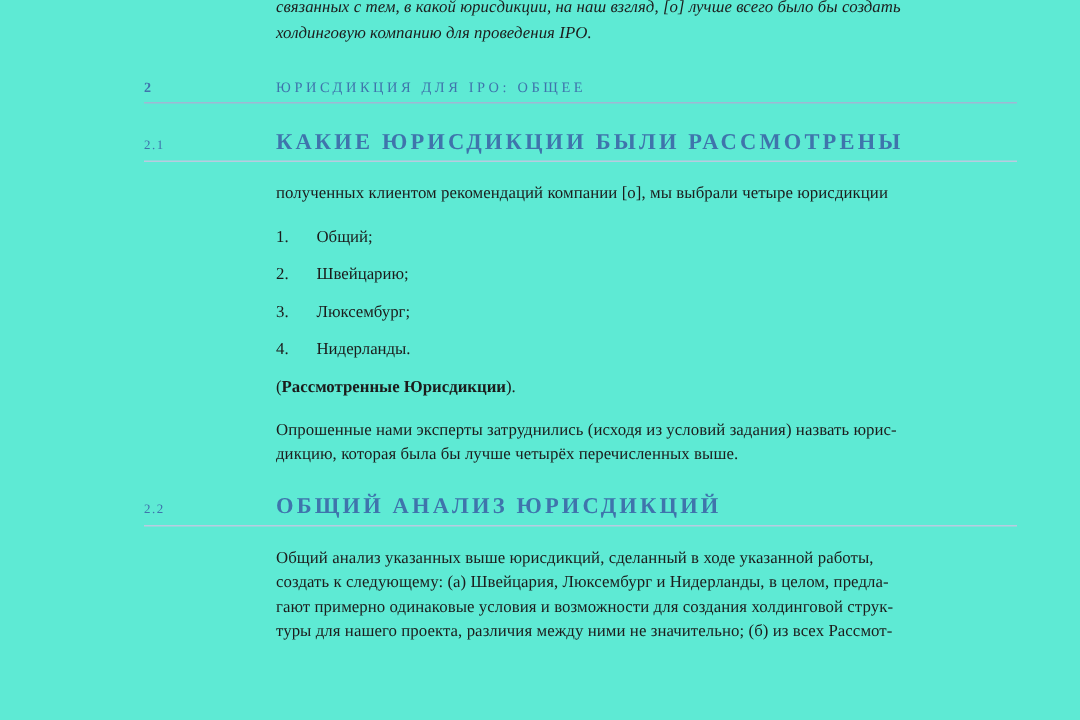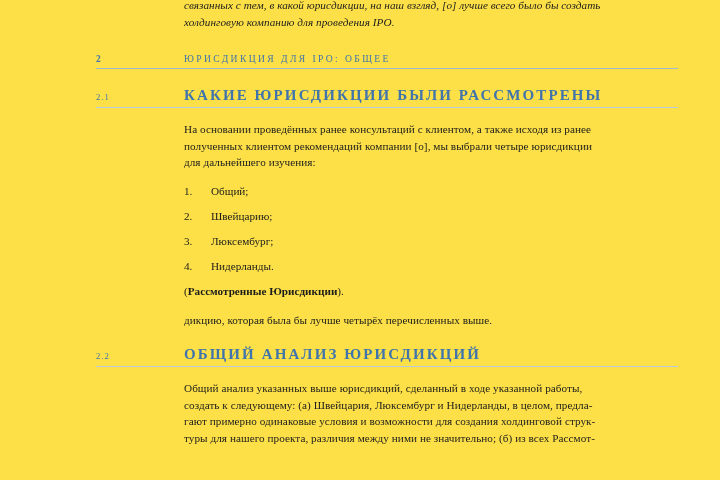--- a/index.html
+++ b/index.html
@@ -11,21 +11,21 @@
     width: 720px;
     height: 480px;
     overflow: hidden;
     font-family: "Liberation Serif", serif;
     color: #1b1b1b;
   }
   .page {
     position: relative;
     width: 720px;
     height: 480px;
-    background: #fde047;
+    background: #5eead4;
     box-sizing: border-box;
     padding: 0 42px 0 96px;
   }
   .doc-body {
     position: relative;
     width: 100%;
   }
 
   
   .para {
@@ -182,23 +182,21 @@
     <div class="rule"></div>
 
     <div class="heading-row h2-row">
       <span class="h2-num">2.1</span>
       <span class="h2-text">КАКИЕ ЮРИСДИКЦИИ БЫЛИ РАССМОТРЕНЫ</span>
     </div>
     <div class="h2-rule"></div>
 
     <div class="block">
       <div class="para">
-        <span class="para-line">На основании проведённых ранее консультаций с клиентом, а также исходя из ранее</span>
         <span class="para-line">полученных клиентом рекомендаций компании [о], мы выбрали четыре юрисдикции</span>
-        <span class="para-line">для дальнейшего изучения:</span>
       </div>
     </div>
 
     <div class="numlist">
       <div class="numitem">
         <span class="num">1.</span>
         <span class="txt">Общий;</span>
       </div>
       <div class="numitem">
         <span class="num">2.</span>
@@ -213,20 +211,21 @@
         <span class="txt">Нидерланды.</span>
       </div>
     </div>
 
     <div class="defined">
       <span>(</span><b>Рассмотренные Юрисдикции</b><span>).</span>
     </div>
 
     <div class="block tight">
       <div class="para">
+        <span class="para-line">Опрошенные нами эксперты затруднились (исходя из условий задания) назвать юрис-</span>
         <span class="para-line">дикцию, которая была бы лучше четырёх перечисленных выше.</span>
       </div>
     </div>
 
     <div class="heading-row h2-row">
       <span class="h2-num">2.2</span>
       <span class="h2-text">ОБЩИЙ АНАЛИЗ ЮРИСДИКЦИЙ</span>
     </div>
     <div class="h2-rule"></div>
 

